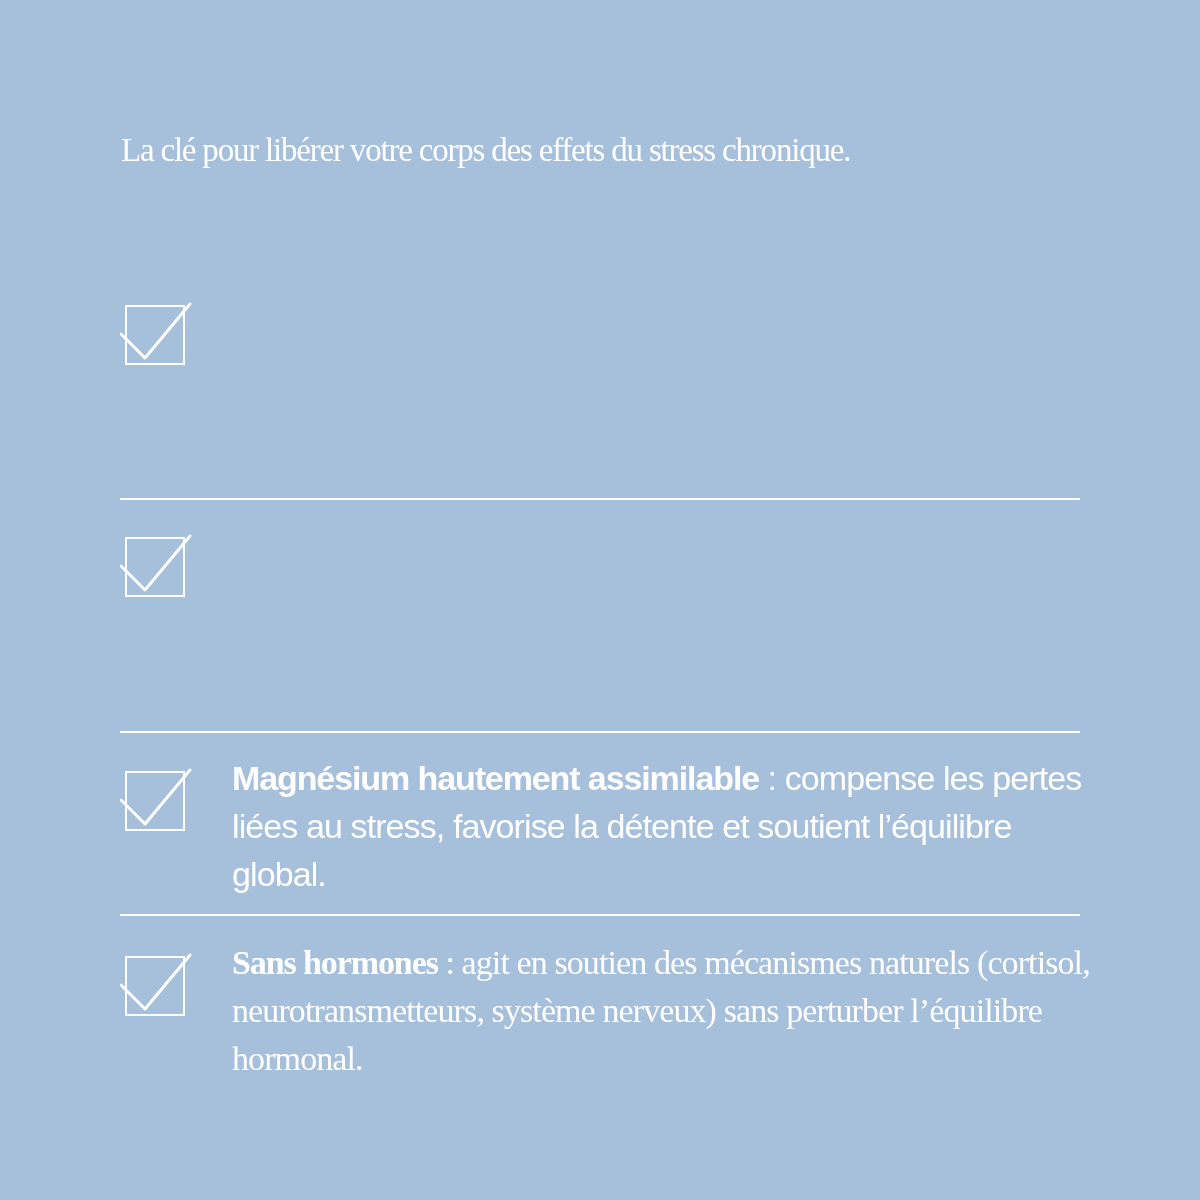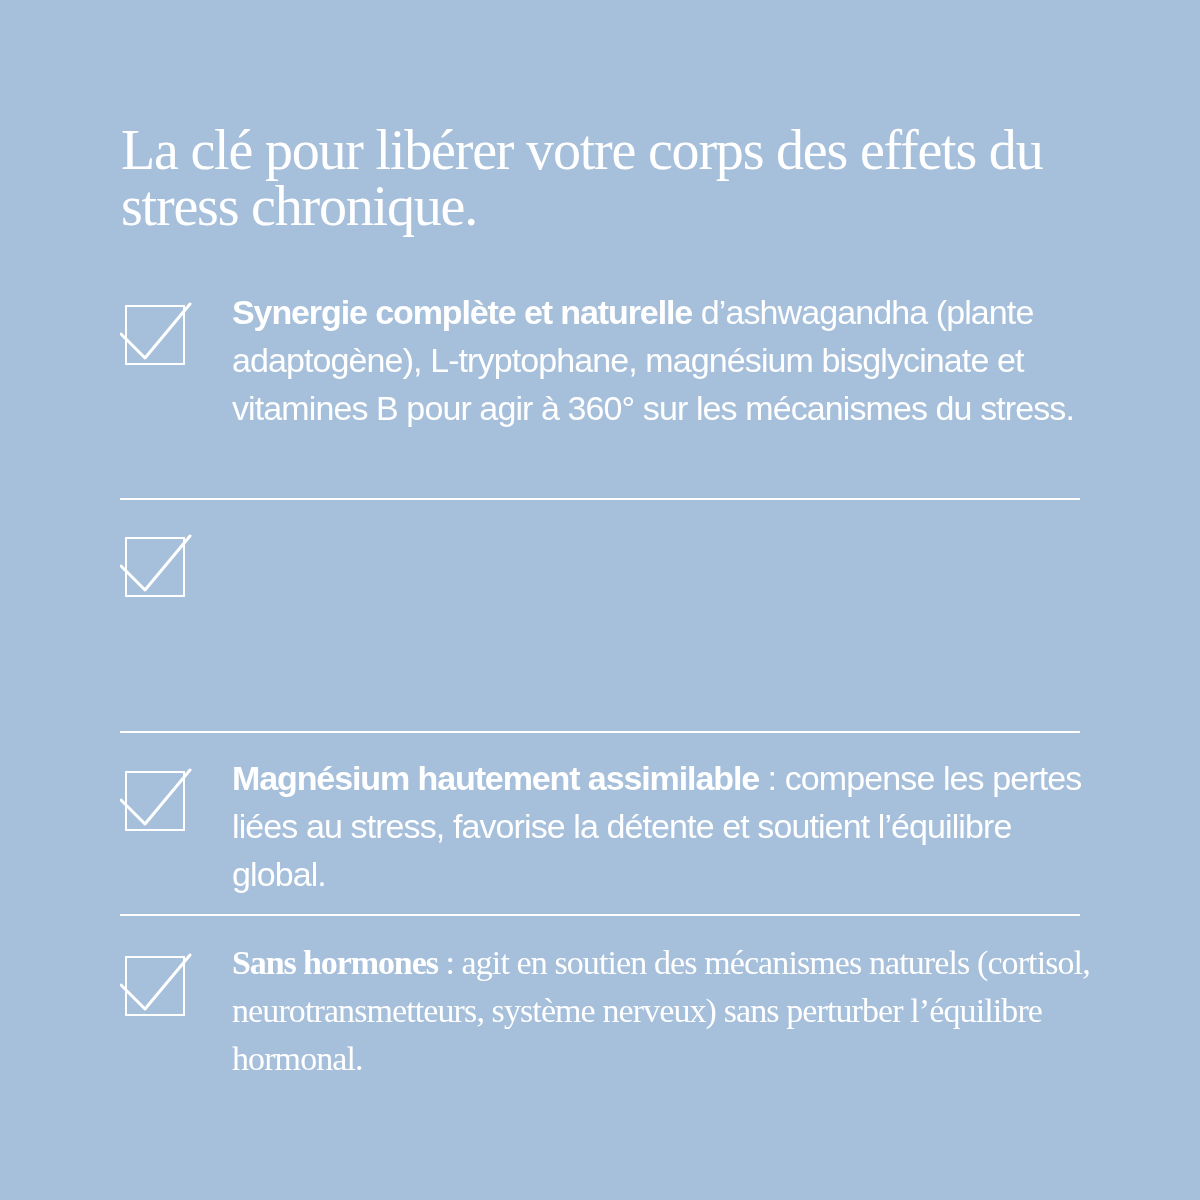--- a/index.html
+++ b/index.html
@@ -8,21 +8,21 @@
       background: #a6bfdb;
       position: relative;
       overflow: hidden;
       color: #ffffff;
     }
     .headline {
       position: absolute;
       left: 121px; top: 122px;
       width: 980px;
       font-family: "Liberation Serif", "DejaVu Serif", serif;
-      font-size: 56px;
+      font-size: 33px;
       line-height: 56px;
       letter-spacing: -1.2px;
       color: #ffffff;
       margin: 0;
       font-weight: normal;
     }
     .item {
       position: absolute;
       left: 120px;
       width: 960px;
@@ -55,23 +55,20 @@
 </head>
 <body>
 
 <h1 class="headline">La clé pour libérer votre corps des effets du stress chronique.</h1>
 
 <div class="item" style="top:296px; height:190px;">
   <svg class="checkbox" viewBox="0 0 72 72" style="top:4px;">
     <rect x="6" y="6" width="58" height="58" fill="none" stroke="#ffffff" stroke-width="2"></rect>
     <polyline points="1,34 25,58 70,4" fill="none" stroke="#ffffff" stroke-width="3" stroke-linecap="round" stroke-linejoin="round"></polyline>
   </svg>
-  <p class="item-text" style="top:-8px;">
-    <b>Synergie complète et naturelle</b><span> d’ashwagandha (plante adaptogène), L-tryptophane, magnésium bisglycinate et vitamines B pour agir à 360° sur les mécanismes du stress.</span>
-  </p>
 </div>
 <div class="divider" style="top:498px;"></div>
 
 <div class="item" style="top:528px; height:190px;">
   <svg class="checkbox" viewBox="0 0 72 72" style="top:4px;">
     <rect x="6" y="6" width="58" height="58" fill="none" stroke="#ffffff" stroke-width="2"></rect>
     <polyline points="1,34 25,58 70,4" fill="none" stroke="#ffffff" stroke-width="3" stroke-linecap="round" stroke-linejoin="round"></polyline>
   </svg>
 </div>
 <div class="divider" style="top:731px;"></div>

